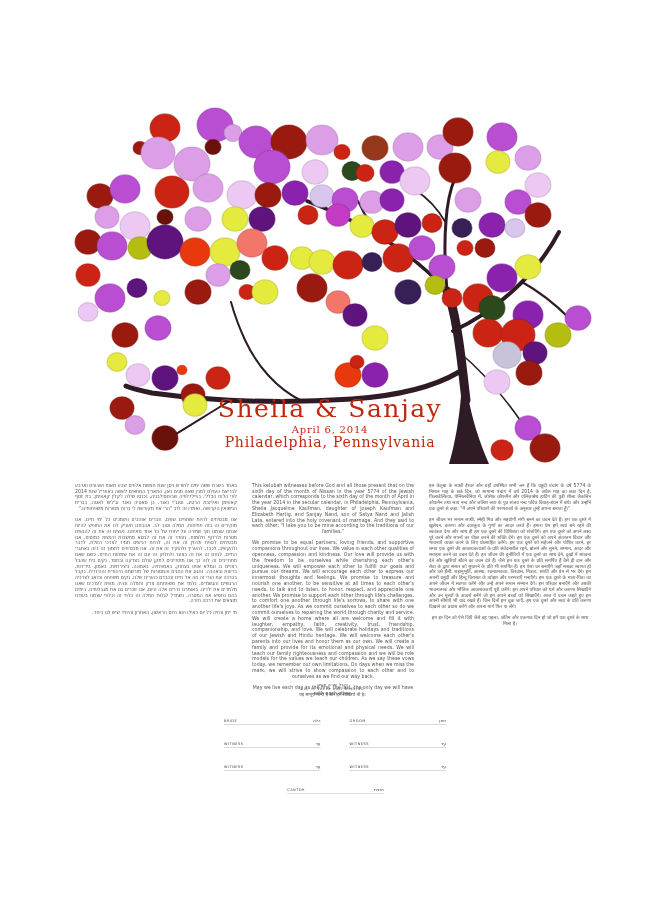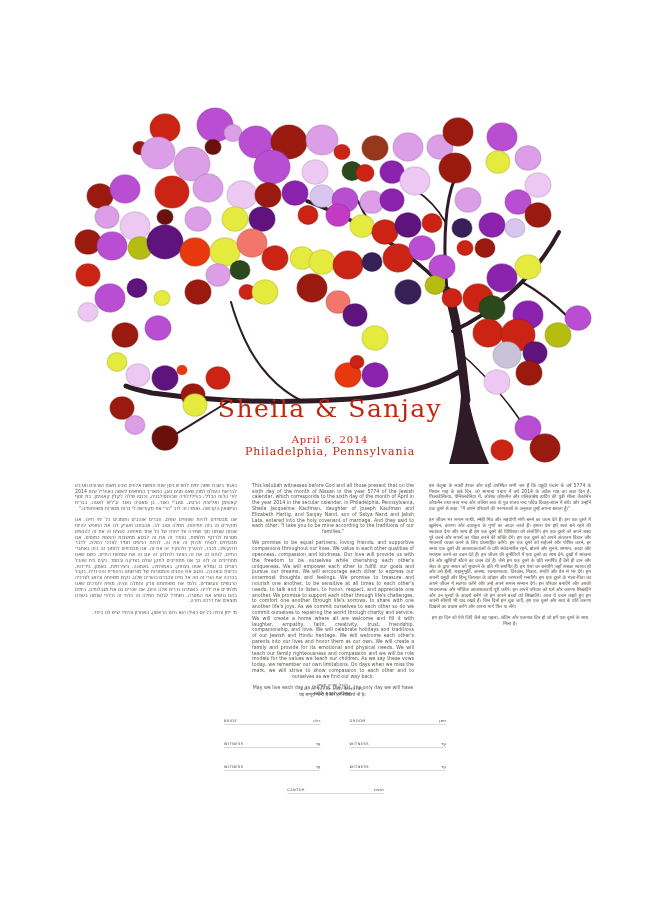--- a/index.html
+++ b/index.html
@@ -10,22 +10,22 @@
   }
   .page{position:absolute;inset:0;}
   svg.tree{position:absolute;top:0;left:0;}
 
   
   .title-block{
     position:absolute;top:396px;left:0;width:660px;text-align:center;
     color:var(--accent,#c1270f);font-family:"DejaVu Serif",serif;
   }
   .couple-names{font-size:25px;letter-spacing:1.5px;line-height:26px;}
-  .wedding-date{font-size:10px;letter-spacing:.8px;line-height:12px;margin-top:12px;}
-  .wedding-place{font-size:11px;letter-spacing:.8px;line-height:12px;}
+  .wedding-date{font-size:10px;letter-spacing:.8px;line-height:12px;margin-top:2px;}
+  .wedding-place{font-size:14px;letter-spacing:.8px;line-height:12px;}
 
   
   .cols{
     position:absolute;top:482px;left:75px;width:1036px;
     transform:scale(.5);transform-origin:0 0;
     display:flex;gap:30px;color:#585450;
   }
   .col{width:324px;font-size:9.4px;line-height:11.6px;text-align:justify;}
   .col p{margin:0 0 11px 0;}
   .col-he{direction:rtl;text-align:justify;}

